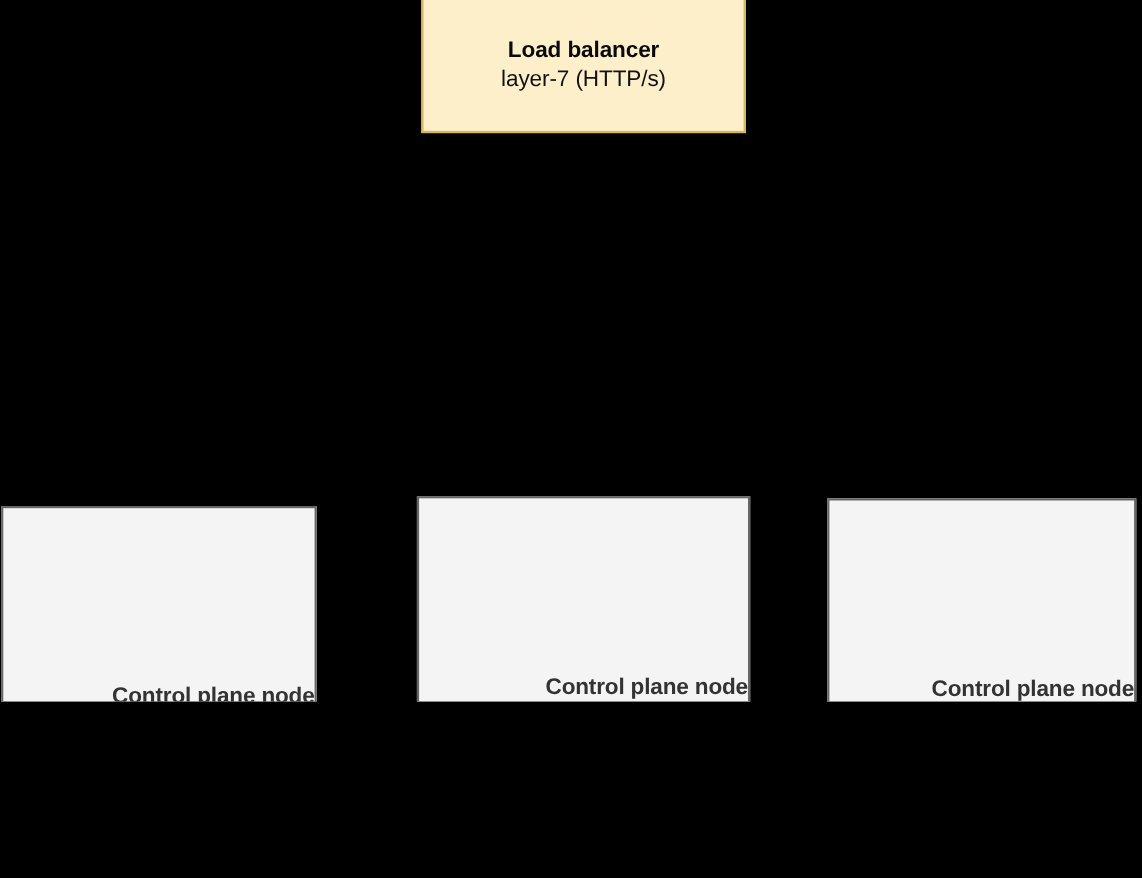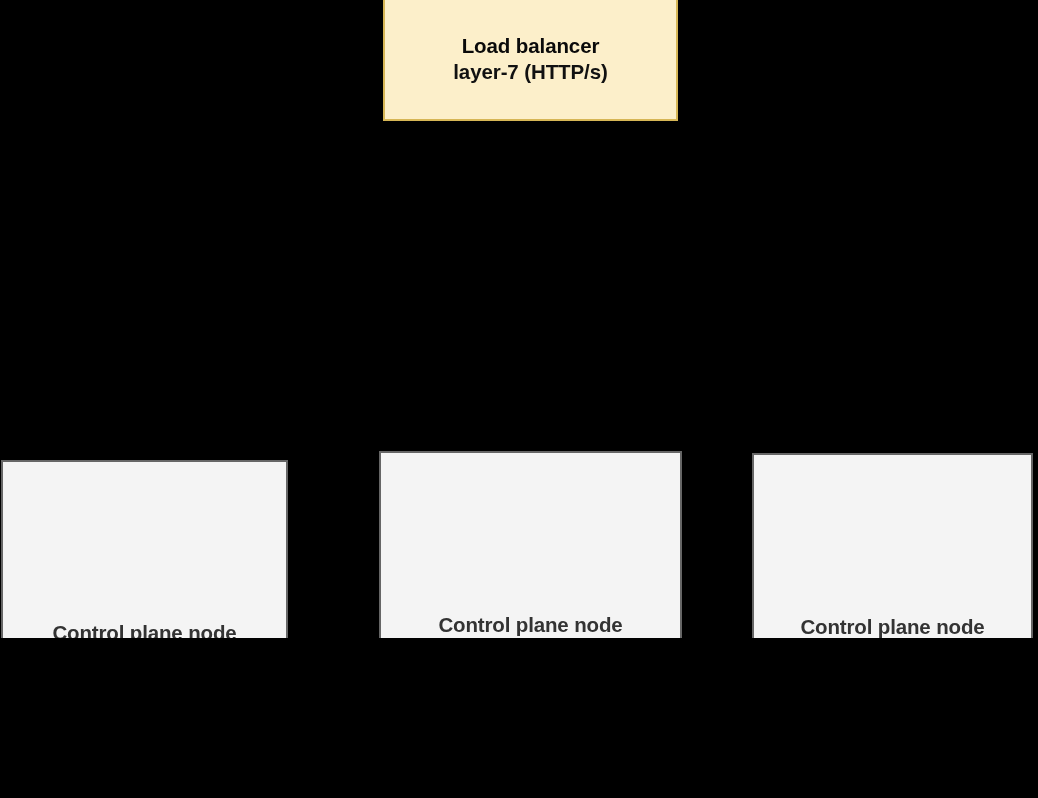--- a/index.html
+++ b/index.html
@@ -42,30 +42,31 @@
   }
   .lb-title {
     font-size: 20.5px;
     font-weight: bold;
     color: #0a0a0a;
     line-height: 1.24;
     letter-spacing: -0.1px;
   }
   .lb-subtitle {
     font-size: 20.5px;
-    font-weight: bold;
+    font-weight: normal;
     color: #111111;
     line-height: 1.3;
     letter-spacing: -0.1px;
   }
 
   
   .cp-box {
     background: #f4f4f4;
     border: 2px solid #666666;
+    align-items: flex-end;
   }
   .cp-label {
     font-size: 20.5px;
     font-weight: bold;
     color: #333333;
     line-height: 1.25;
     letter-spacing: -0.15px;
     white-space: nowrap;
   }
 

